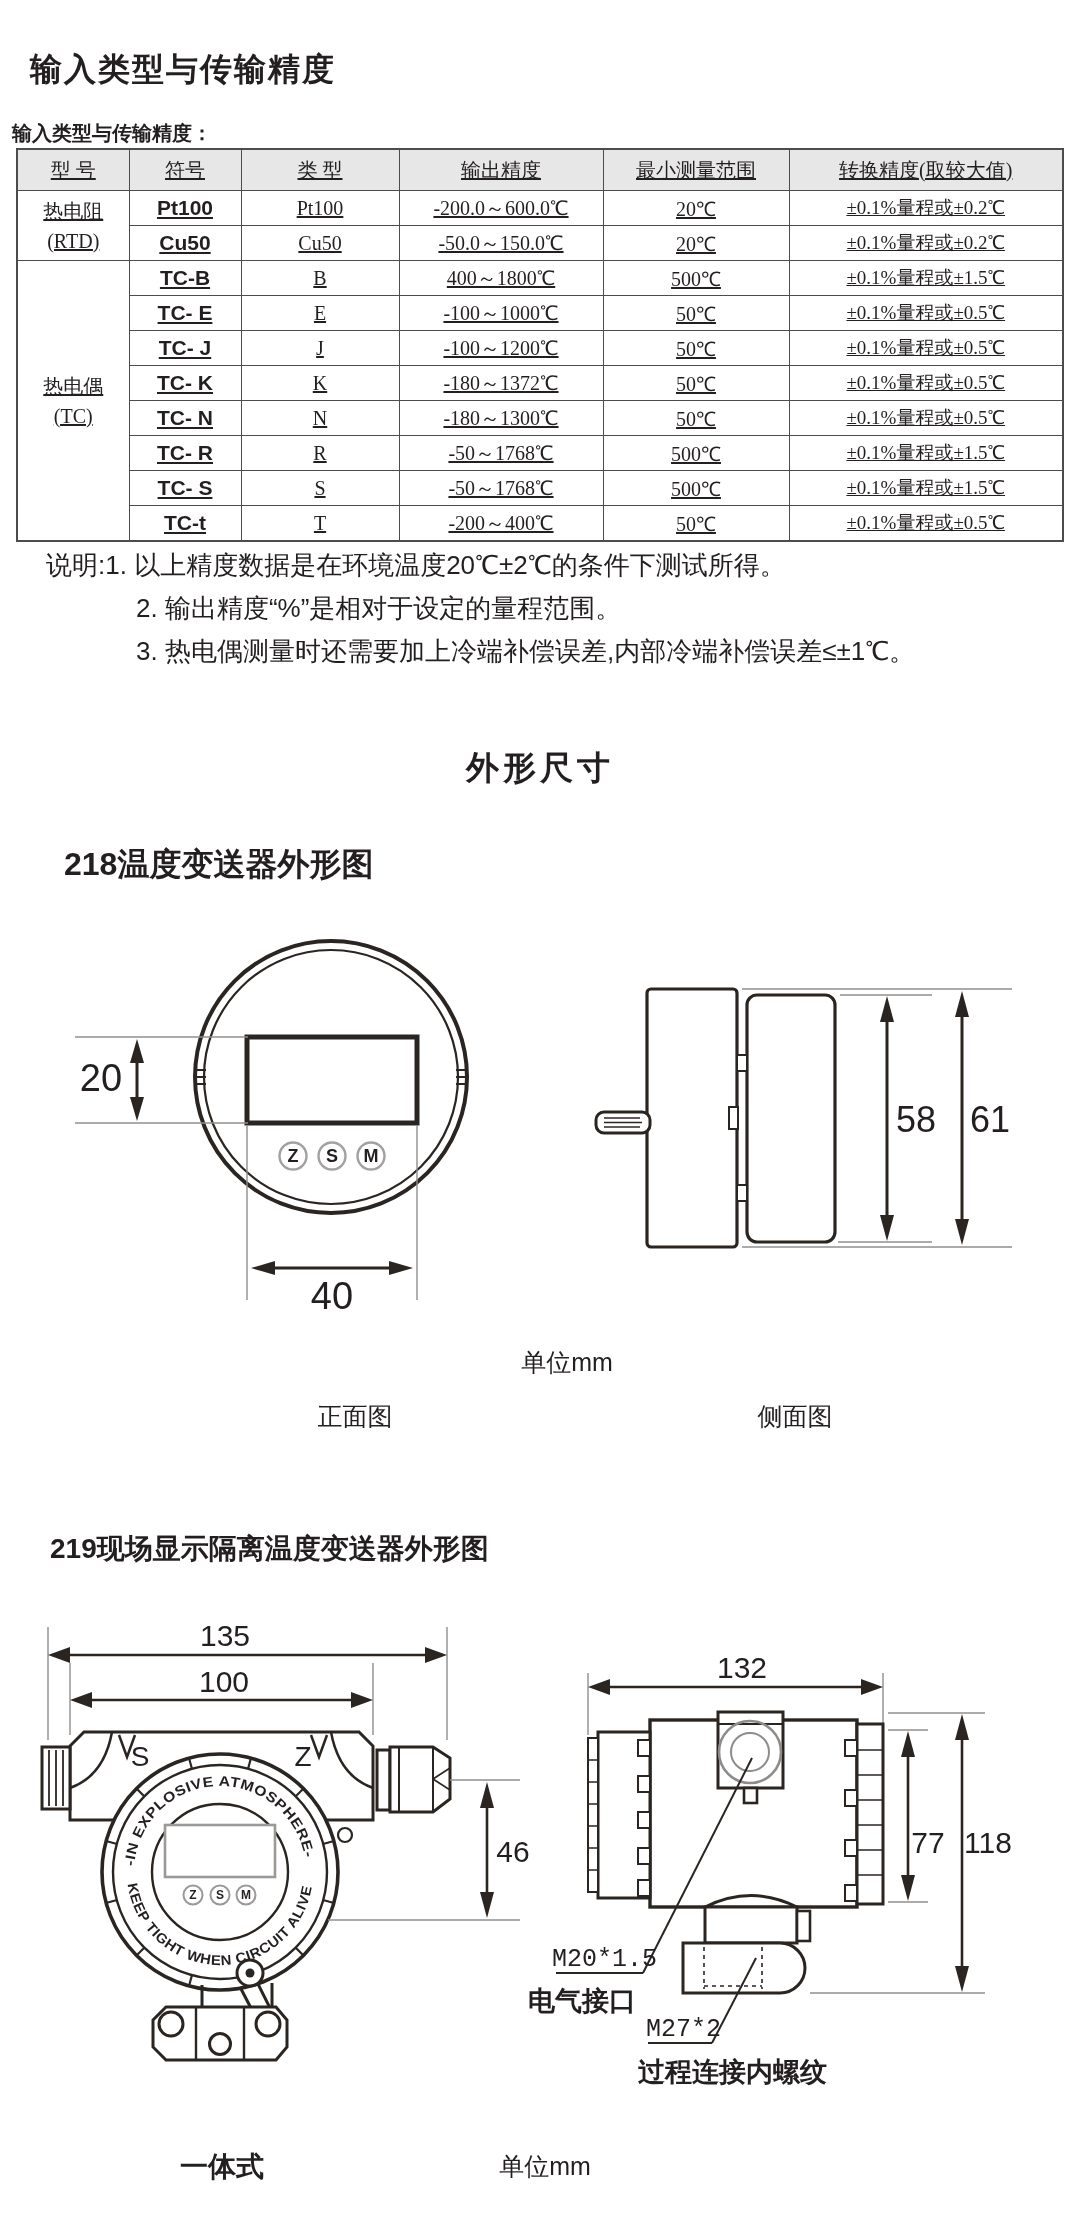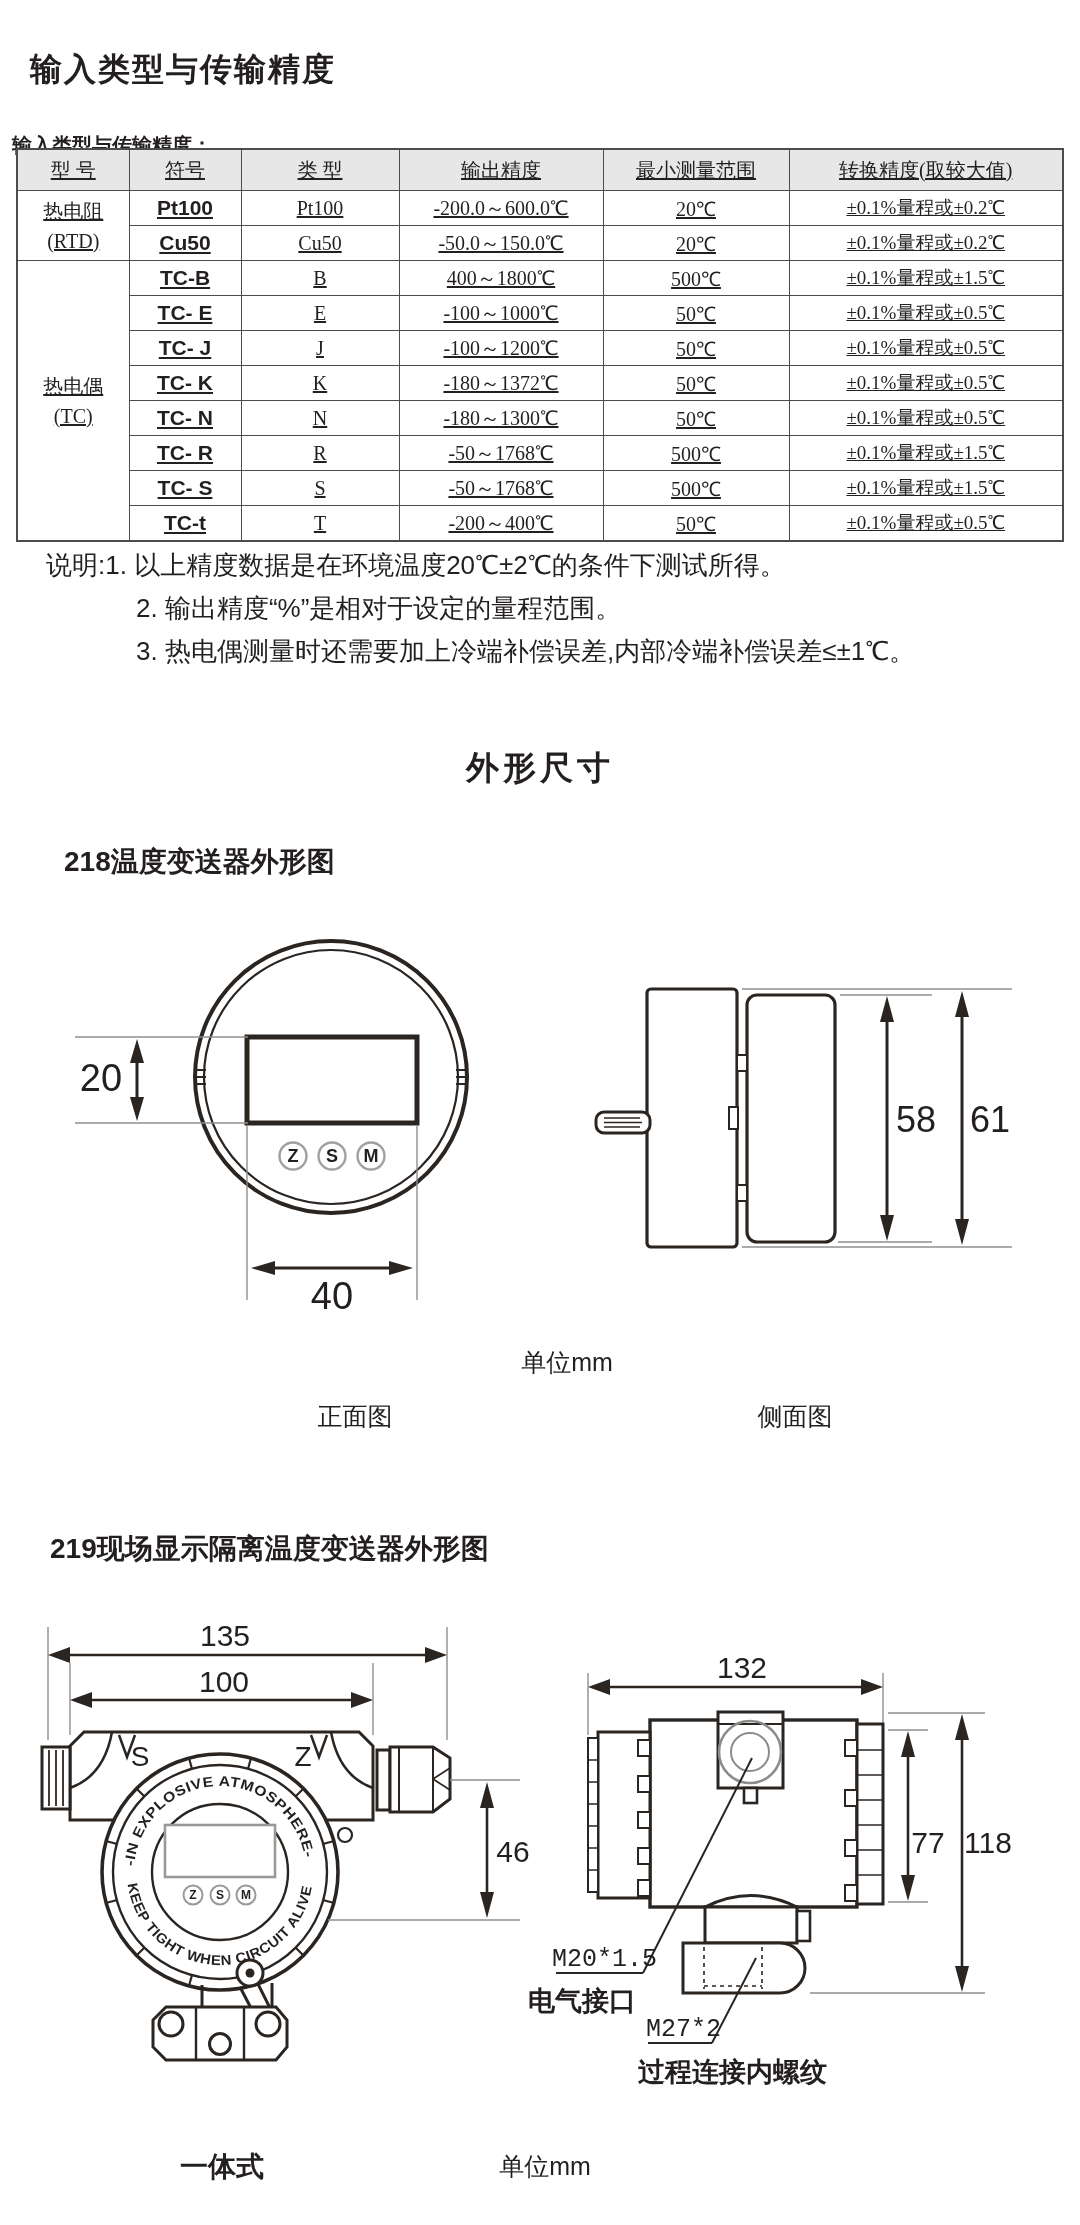--- a/index.html
+++ b/index.html
@@ -1,39 +1,39 @@
 <!DOCTYPE html>
 <html><head>
 <meta charset="utf-8">
 <style>
   html,body{margin:0;padding:0;background:#ffffff;}
   #page{position:relative;width:1080px;height:2225px;background:#fff;overflow:hidden;
         font-family:"Liberation Sans",sans-serif;color:#231f20;}
   .abs{position:absolute;}
   .ctr{transform:translateX(-50%);white-space:nowrap;}
   #doc-title{left:30px;top:16px;font-size:32px;font-weight:700;letter-spacing:2px;margin-top:32px;}
-  #table-caption{left:12px;top:132px;font-size:20px;font-weight:700;
+  #table-caption{left:12px;top:120px;font-size:20px;font-weight:700;
         font-family:"Liberation Serif",serif;}
   
   #spec-table{position:absolute;left:16px;top:148px;width:1046px;border-collapse:collapse;
         table-layout:fixed;text-align:center;}
   #spec-table th,#spec-table td{border:1.5px solid #4c4c4c;padding:0;text-decoration:underline;}
   #spec-table{border:2.5px solid #4c4c4c;}
   #spec-table th{background:#e7e7e7;height:40px;font-weight:400;font-size:20px;
         font-family:"Liberation Serif",serif;}
   #spec-table td{height:34px;font-family:"Liberation Serif",serif;font-size:20px;}
   #spec-table td.sym{font-family:"Liberation Sans",sans-serif;font-weight:700;font-size:21px;}
   #spec-table td.acc{font-size:19px;}
   #spec-table td.model{font-size:20px;line-height:30px;}
   
   #notes{left:46px;top:544px;font-size:26px;line-height:43px;}
   #notes .ind{margin-left:90px;}
   
   #outline-title{left:540px;top:746px;font-size:33px;font-weight:700;letter-spacing:4px;}
-  #h218{left:64px;top:843px;font-size:28px;font-weight:700;text-align:right;}
+  #h218{left:64px;top:843px;font-size:32px;font-weight:700;text-align:right;}
   #h219{left:50px;top:1530px;font-size:28px;font-weight:700;}
   .fig-label{font-size:25px;font-weight:400;}
   svg text{fill:#231f20;}
   .dimnum{font-family:"Liberation Sans",sans-serif;}
   .cadtxt{font-family:"Liberation Mono",monospace;}
 </style>
 </head>
 <body>
 
 <div id="page">

